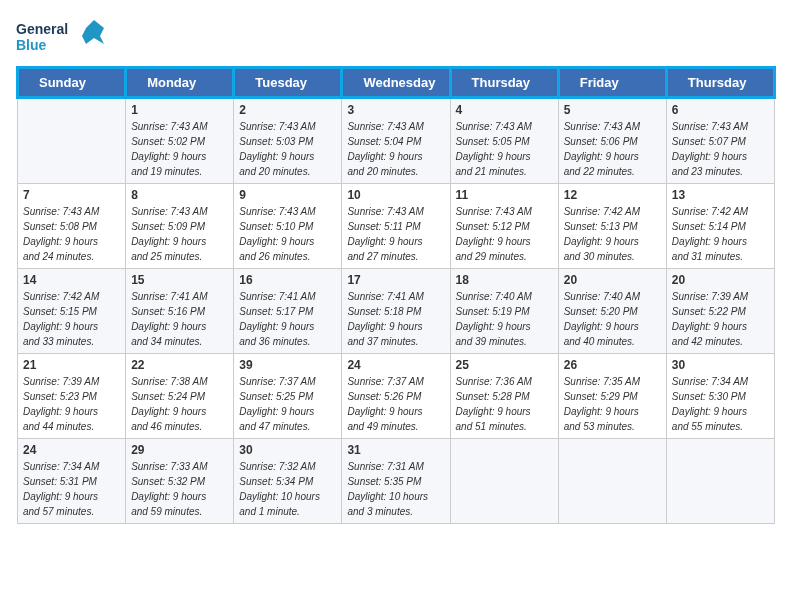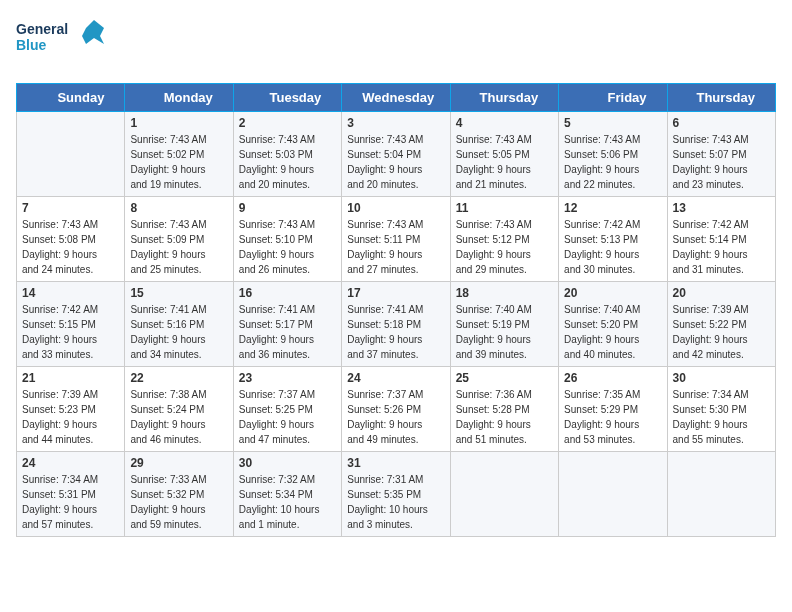--- a/index.html
+++ b/index.html
@@ -7,21 +7,21 @@
       font-family: Arial, sans-serif;
       background: #fff;
       width: 792px;
       min-height: 612px;
       padding: 16px;
     }
     .header-area {
       display: flex;
       justify-content: space-between;
       align-items: flex-start;
-      margin-bottom: 25px;
+      margin-bottom: 8px;
     }
     .logo {
       display: flex;
       align-items: center;
       gap: 4px;
     }
     .title-area {
       text-align: right;
     }
     .calendar-title {
@@ -37,22 +37,22 @@
       width: 100%;
       border-collapse: collapse;
       table-layout: fixed;
     }
     thead tr th {
       background-color: #3b6eb5;
       color: #fff;
       font-size: 13px;
       font-weight: bold;
       padding: 6px 20px;
-      text-align: right;
-      border: 1px solid #0ea5e9;
+      text-align: left;
+      border: 3px solid #0ea5e9;
     }
     tbody tr td {
       border: 1px solid #ccc;
       vertical-align: top;
       padding: 4px 5px;
       font-size: 10.5px;
       color: #333;
       height: 80px;
     }
     tbody tr:nth-child(odd) td {
@@ -64,20 +64,21 @@
     .day-number {
       font-weight: bold;
       font-size: 12px;
       display: block;
       margin-bottom: 2px;
     }
     .day-info {
       font-size: 10px;
       line-height: 1.5;
       color: #333;
+      font-style: italic;
     }
   </style>
 </head>
 <body>
 
 <div class="header-area">
   <div class="logo">
   <svg width="90" height="42" viewBox="0 0 90 42">
     <text x="0" y="18" font-size="14" font-weight="bold" font-family="Arial" fill="#1a3a5c">General</text>
     <text x="0" y="34" font-size="14" font-weight="bold" font-family="Arial" fill="#2196c4">Blue</text>
@@ -193,21 +194,21 @@
       <tr>
         <td>
           <span class="day-number">21</span>
           <div class="day-info">Sunrise: 7:39 AM<br>Sunset: 5:23 PM<br>Daylight: 9 hours<br>and 44 minutes.</div>
         </td>
         <td>
           <span class="day-number">22</span>
           <div class="day-info">Sunrise: 7:38 AM<br>Sunset: 5:24 PM<br>Daylight: 9 hours<br>and 46 minutes.</div>
         </td>
         <td>
-          <span class="day-number">23</span>
+          <span class="day-number">39</span>
           <div class="day-info">Sunrise: 7:37 AM<br>Sunset: 5:25 PM<br>Daylight: 9 hours<br>and 47 minutes.</div>
         </td>
         <td>
           <span class="day-number">24</span>
           <div class="day-info">Sunrise: 7:37 AM<br>Sunset: 5:26 PM<br>Daylight: 9 hours<br>and 49 minutes.</div>
         </td>
         <td>
           <span class="day-number">25</span>
           <div class="day-info">Sunrise: 7:36 AM<br>Sunset: 5:28 PM<br>Daylight: 9 hours<br>and 51 minutes.</div>
         </td>

